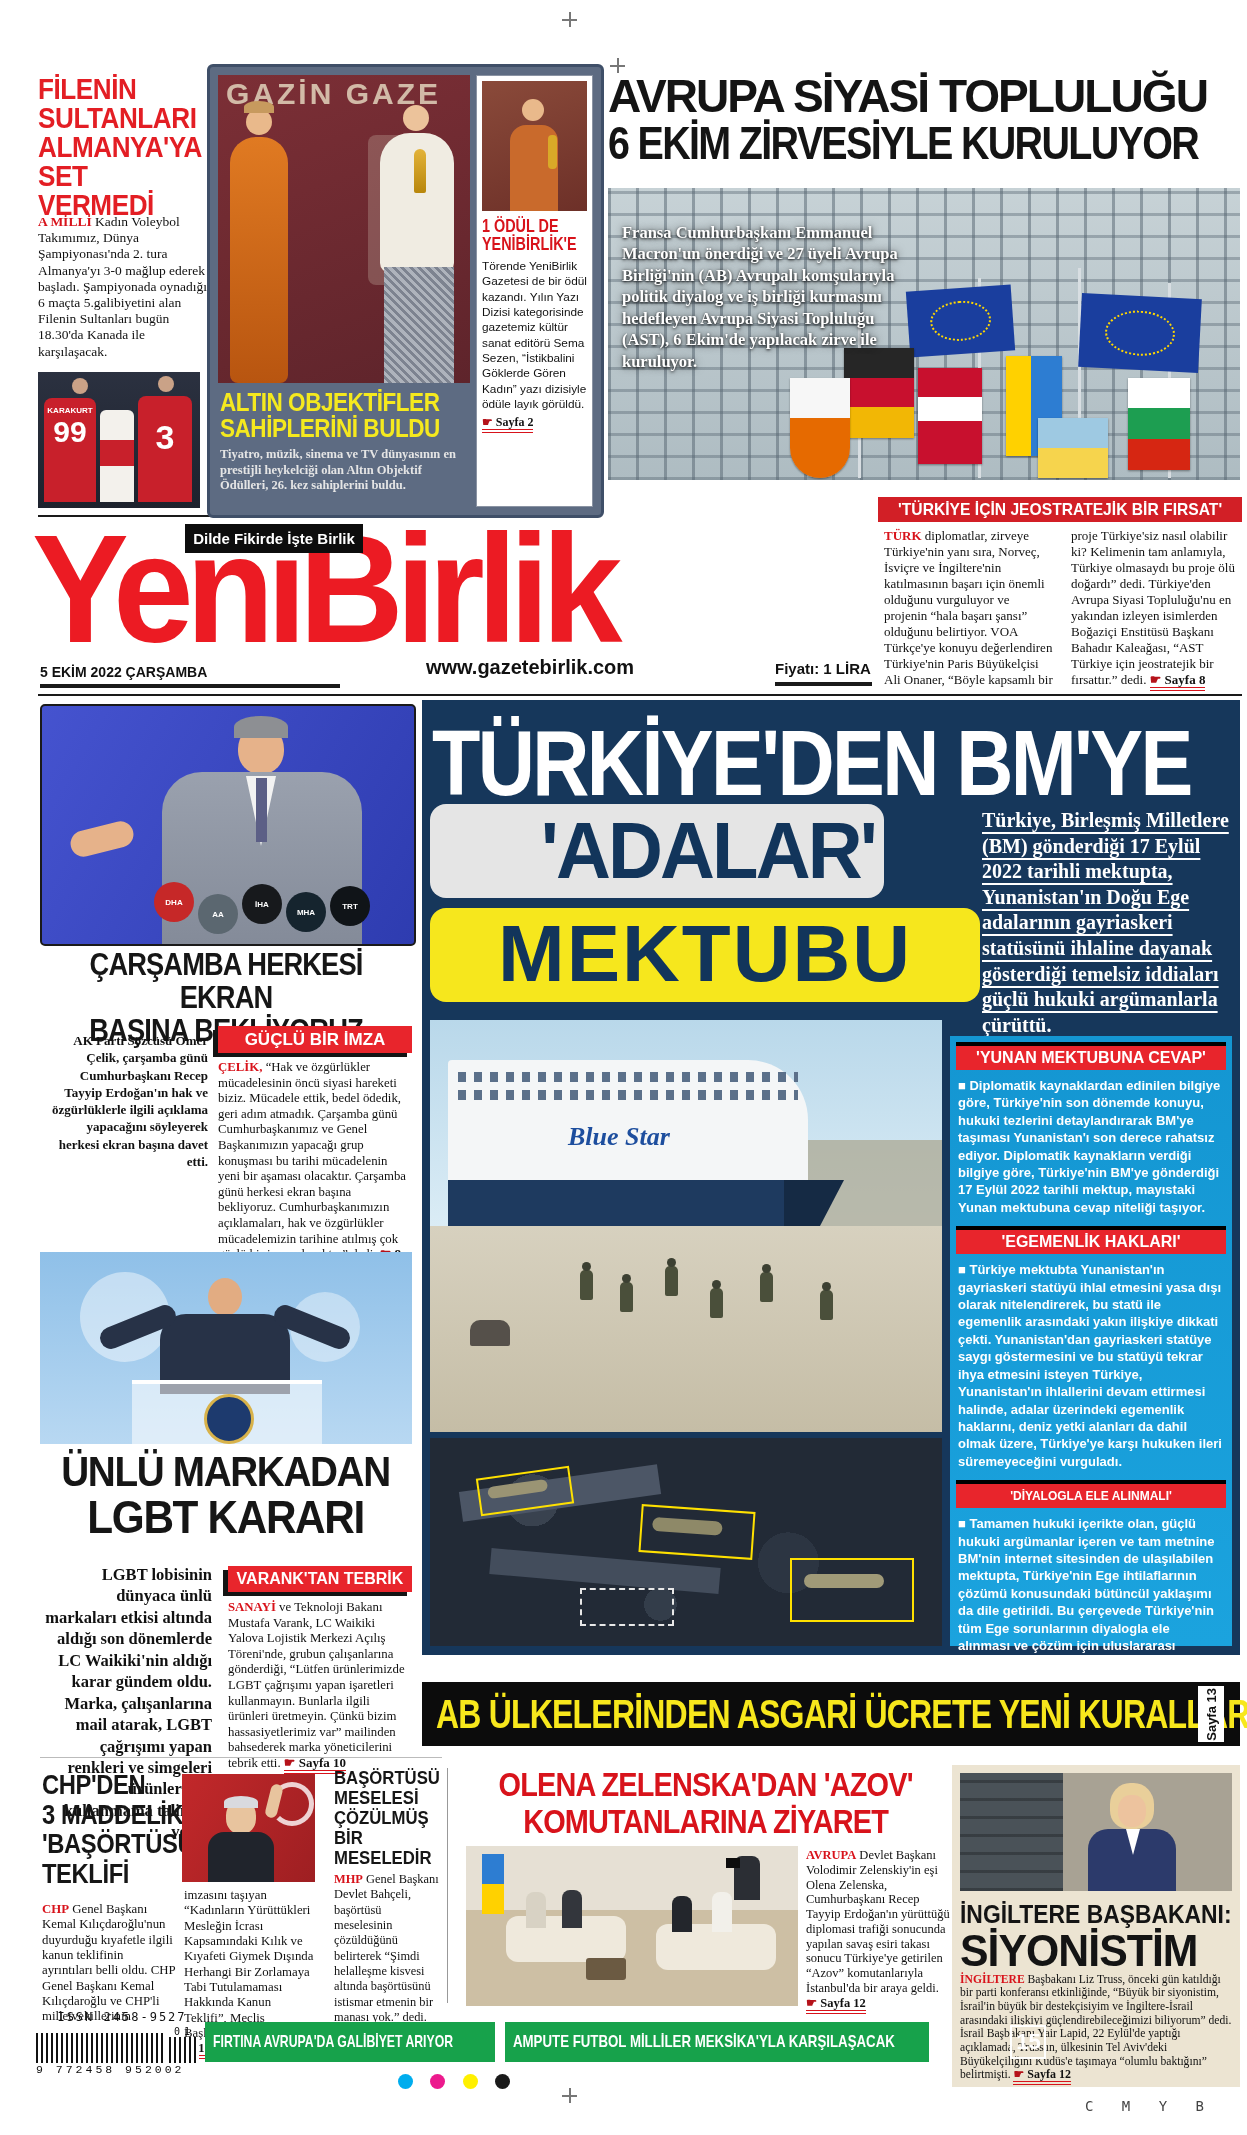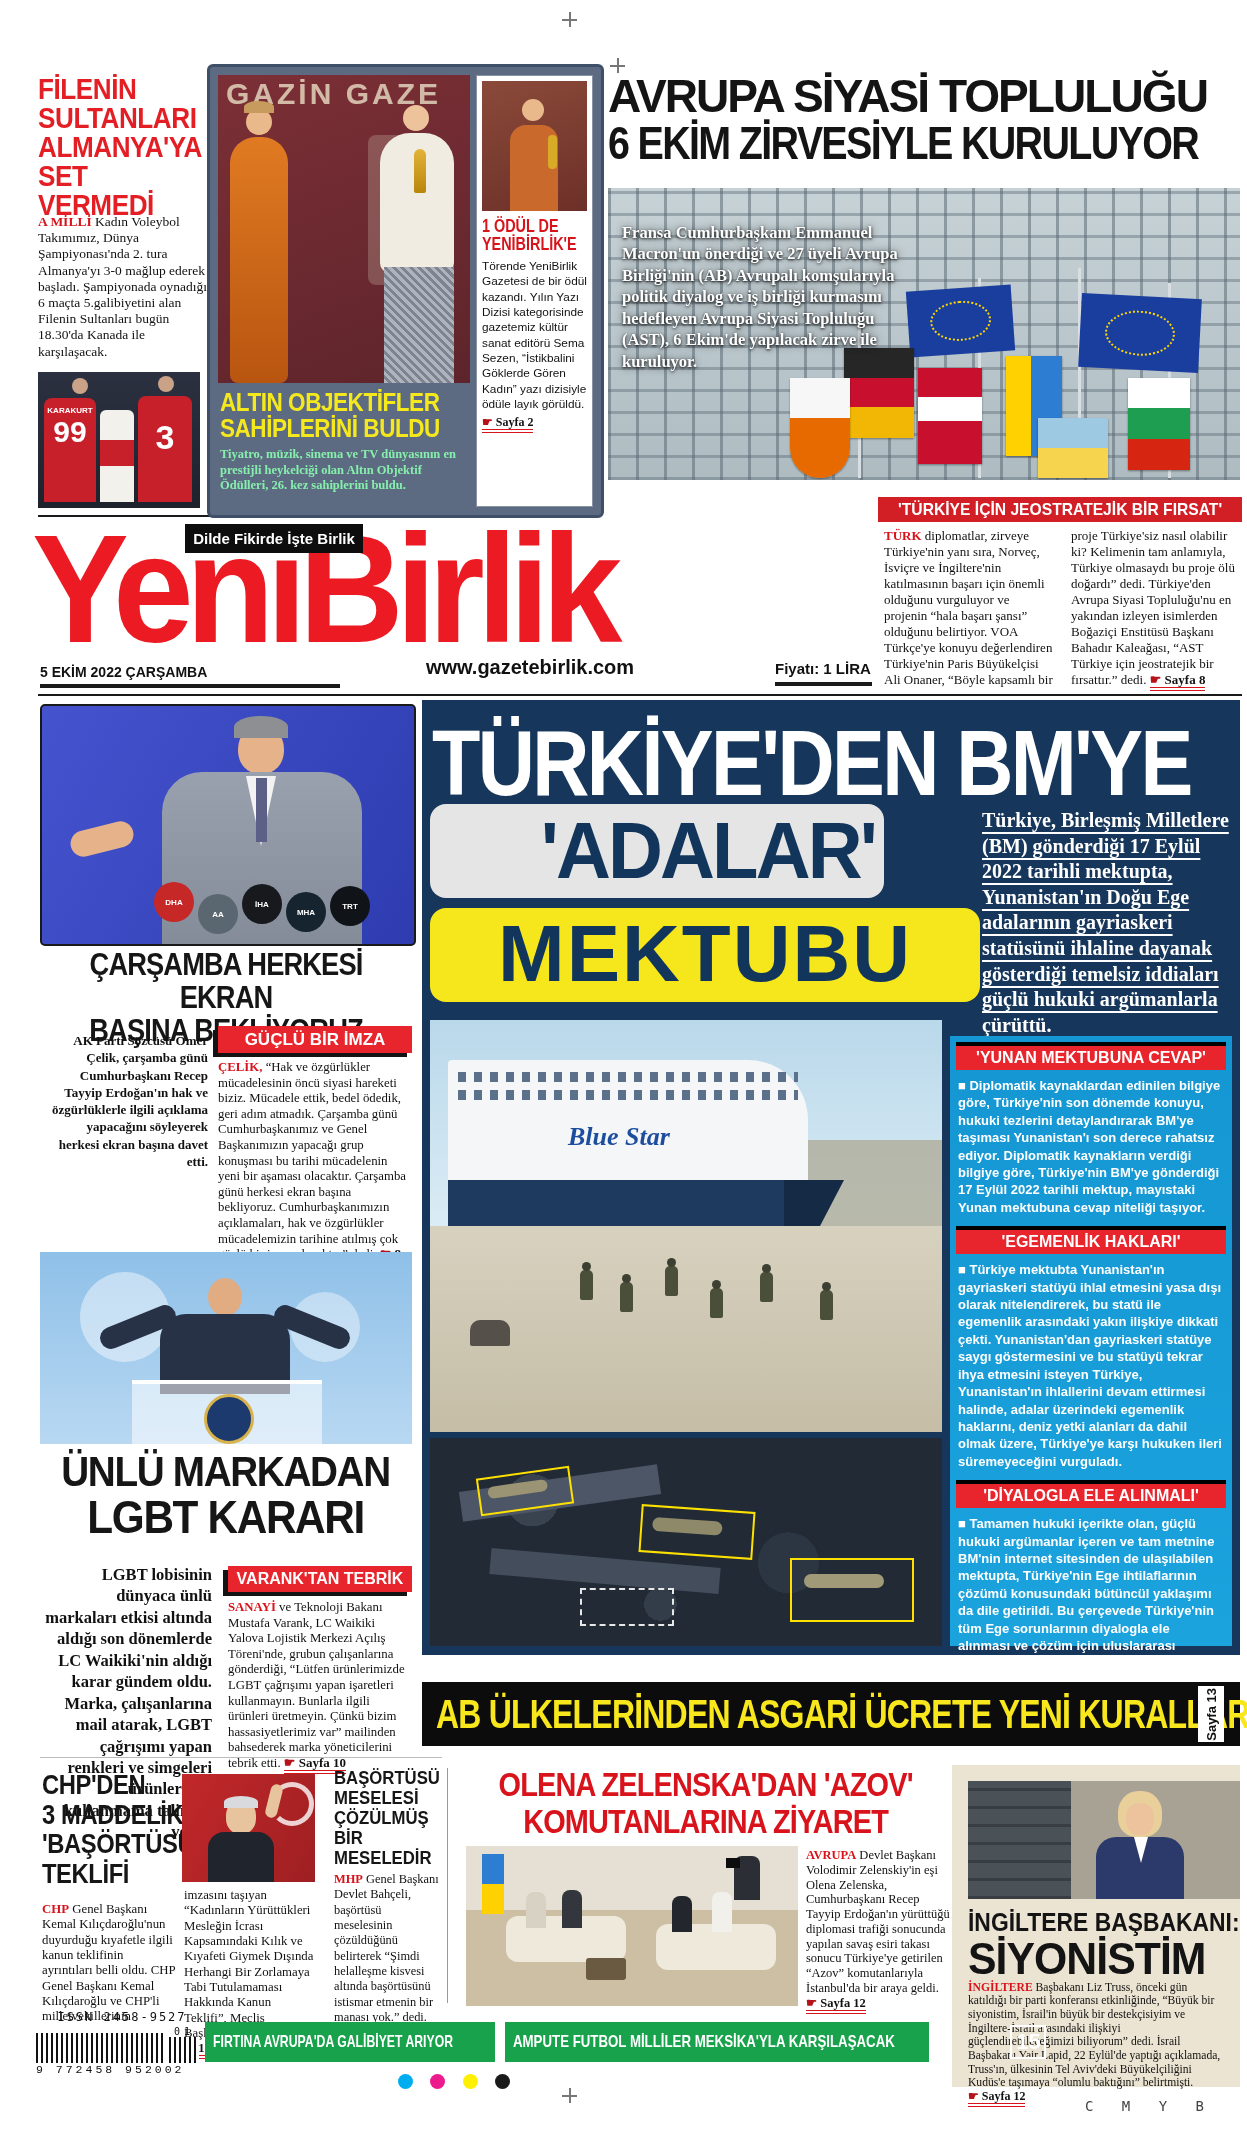--- a/index.html
+++ b/index.html
@@ -82,21 +82,21 @@
 
       <div class="abs" style="left:185px;top:30px;width:26px;height:26px;border-radius:50%;background:#ecc39b"></div>
       <div class="abs" style="left:162px;top:58px;width:74px;height:140px;background:#f0ece2;border-radius:30px 30px 10px 10px"></div>
       <div class="abs" style="left:166px;top:192px;width:70px;height:116px;background:repeating-linear-gradient(45deg,#aeb3bc 0 3px,#7d8390 3px 6px)"></div>
       <div class="abs" style="left:196px;top:74px;width:12px;height:44px;background:linear-gradient(180deg,#e3b339,#b8860b);border-radius:6px 6px 2px 2px"></div>
     </div>
     <div class="abs" style="left:10px;top:322px;width:252px">
       <div class="sqz" style="transform:scaleX(.9);font-size:25px;line-height:1.05;font-weight:bold;color:#f5e91e;letter-spacing:-.5px">ALTIN OBJEKTİFLER
 SAHİPLERİNİ BULDU</div>
     </div>
-    <div class="abs serif" style="left:10px;top:380px;width:252px;font-size:12.5px;line-height:1.25;font-weight:bold;color:#86efac">Tiyatro, müzik, sinema ve TV dünyasının en prestijli heykelciği olan Altın Objektif Ödülleri, 26. kez sahiplerini buldu.</div>
+    <div class="abs serif" style="left:10px;top:380px;width:252px;font-size:12.5px;line-height:1.25;font-weight:bold;color:#e5e5e5">Tiyatro, müzik, sinema ve TV dünyasının en prestijli heykelciği olan Altın Objektif Ödülleri, 26. kez sahiplerini buldu.</div>
 
     <div class="abs" style="left:266px;top:8px;width:117px;height:432px;background:#fff;border:1px solid #8a93a3;padding:5px;box-sizing:border-box">
       <div class="photo" style="position:relative;width:105px;height:130px;background:linear-gradient(160deg,#8a4a3a,#6d3028)">
         <div class="abs" style="left:40px;top:18px;width:22px;height:22px;border-radius:50%;background:#e9b98b"></div>
         <div class="abs" style="left:28px;top:44px;width:48px;height:86px;background:#c96a2c;border-radius:16px 16px 0 0"></div>
         <div class="abs" style="left:66px;top:54px;width:9px;height:34px;background:#d9a928;border-radius:4px"></div>
       </div>
       <div class="sqz" style="transform:scaleX(.8);font-size:18px;line-height:1;font-weight:bold;color:#d8131b;margin-top:6px">1 ÖDÜL DE
 YENİBİRLİK'E</div>
       <div style="font-size:11.8px;line-height:1.3;margin-top:5px">Törende YeniBirlik Gazetesi de bir ödül kazandı. Yılın Yazı Dizisi kategorisinde gazetemiz kültür sanat editörü Sema Sezen, “İstikbalini Göklerde Gören Kadın” yazı dizisiyle ödüle layık görüldü.</div>
@@ -272,21 +272,21 @@
         <div style="position:absolute;left:12px;top:14px;width:80px;height:14px;background:#a09a78;border-radius:7px"></div>
       </div>
       <div class="abs" style="left:150px;top:150px;width:90px;height:34px;border:2px dashed #e8e8e8"></div>
     </div>
 
     <div class="abs" style="left:528px;top:336px;width:282px;height:610px;background:linear-gradient(180deg,#1496d2,#1ba3de);padding:6px;box-sizing:border-box">
       <div class="bluebar" style="height:24px;font-size:16px;line-height:24px">'YUNAN MEKTUBUNA CEVAP'</div>
       <div style="font-size:13px;line-height:1.34;font-weight:bold;color:#fff;margin:7px 2px 10px">■ Diplomatik kaynaklardan edinilen bilgiye göre, Türkiye'nin son dönemde konuyu, hukuki tezlerini detaylandırarak BM'ye taşıması Yunanistan'ı son derece rahatsız ediyor. Diplomatik kaynakların verdiği bilgiye göre, Türkiye'nin BM'ye gönderdiği 17 Eylül 2022 tarihli mektup, mayıstaki Yunan mektubuna cevap niteliği taşıyor.</div>
       <div class="bluebar" style="height:24px;font-size:16px;line-height:24px">'EGEMENLİK HAKLARI'</div>
       <div style="font-size:13px;line-height:1.34;font-weight:bold;color:#fff;margin:7px 2px 10px">■ Türkiye mektubta Yunanistan'ın gayriaskeri statüyü ihlal etmesini yasa dışı olarak nitelendirerek, bu statü ile egemenlik arasındaki yakın ilişkiye dikkati çekti. Yunanistan'dan gayriaskeri statüye saygı göstermesini ve bu statüyü tekrar ihya etmesini isteyen Türkiye, Yunanistan'ın ihlallerini devam ettirmesi halinde, adalar üzerindeki egemenlik haklarını, deniz yetki alanları da dahil olmak üzere, Türkiye'ye karşı hukuken ileri süremeyeceğini vurguladı.</div>
-      <div class="bluebar" style="height:24px;font-size:16px;line-height:24px">'DİYALOGLA ELE ALINMALI'</div>
+      <div class="bluebar" style="height:24px;font-size:12px;line-height:24px">'DİYALOGLA ELE ALINMALI'</div>
       <div style="font-size:13px;line-height:1.34;font-weight:bold;color:#fff;margin:7px 2px 0">
         <span>■ Tamamen hukuki içerikte olan, güçlü hukuki argümanlar içeren ve tam metnine BM'nin internet sitesinden de ulaşılabilen mektupta, Türkiye'nin Ege ihtilaflarının çözümü konusundaki bütüncül yaklaşımı da dile getirildi. Bu çerçevede Türkiye'nin tüm Ege sorunlarının diyalogla ele alınması ve çözüm için uluslararası mahkeme dahil hiçbir barışçı yöntemin dışlanmaması yolundaki tutumu yinelendi.</span>
         <span style="background:#fff;color:#c1121c;padding:0 5px;border:1px solid #c1121c;font-weight:bold;white-space:nowrap">
           <span>☛</span><b>11</b>
         </span>
       </div>
     </div>
   </div>
 
   <div class="abs" style="left:422px;top:1682px;width:818px;height:64px;background:#0c0c0c;display:flex;align-items:center">
@@ -359,21 +359,21 @@
   </div>
   <div class="abs serif" style="left:806px;top:1848px;width:144px;font-size:12.5px;line-height:1.18">
     <span class="redlead">AVRUPA</span>
     <span>Devlet Başkanı Volodimir Zelenskiy'in eşi Olena Zelenska, Cumhurbaşkanı Recep Tayyip Erdoğan'ın yürüttüğü diplomasi trafiği sonucunda yapılan savaş esiri takası sonucu Türkiye'ye getirilen “Azov” komutanlarıyla İstanbul'da bir araya geldi.</span>
     <span class="pr" style="font-size:12.5px">
       <span class="pt">☛</span>
       <b>Sayfa 12</b>
     </span>
   </div>
 
-  <div class="abs" style="left:952px;top:1765px;width:288px;height:322px;background:#ece4d2;padding:16px;box-sizing:border-box">
+  <div class="abs" style="left:952px;top:1765px;width:288px;height:322px;background:#ece4d2;padding:8px;box-sizing:border-box">
     <div class="photo" style="position:relative;width:272px;height:118px;background:linear-gradient(90deg,#4a5258 0 38%,#a8a294 38%)">
       <div class="abs" style="left:0;top:0;width:38%;height:100%;background:repeating-linear-gradient(0deg,rgba(0,0,0,.25) 0 3px,transparent 3px 18px)"></div>
       <div class="abs" style="left:150px;top:10px;width:44px;height:46px;border-radius:46% 46% 40% 40%;background:#e9cf9a"></div>
       <div class="abs" style="left:158px;top:22px;width:28px;height:32px;border-radius:45%;background:#edc39e"></div>
       <div class="abs" style="left:128px;top:56px;width:88px;height:62px;background:#2c3a6b;border-radius:20px 20px 0 0">
         <div style="position:absolute;left:38px;top:0;width:14px;height:26px;background:#fff;clip-path:polygon(0 0,100% 0,50% 100%)"></div>
       </div>
     </div>
     <div class="sqz" style="transform:scaleX(.88);font-size:26px;font-weight:bold;color:#141414;margin-top:8px;white-space:nowrap">İNGİLTERE BAŞBAKANI:</div>
     <div class="sqz" style="transform:scaleX(.95);font-size:45px;line-height:.95;font-weight:bold;color:#141414;letter-spacing:-1px;white-space:nowrap">SİYONİSTİM</div>

